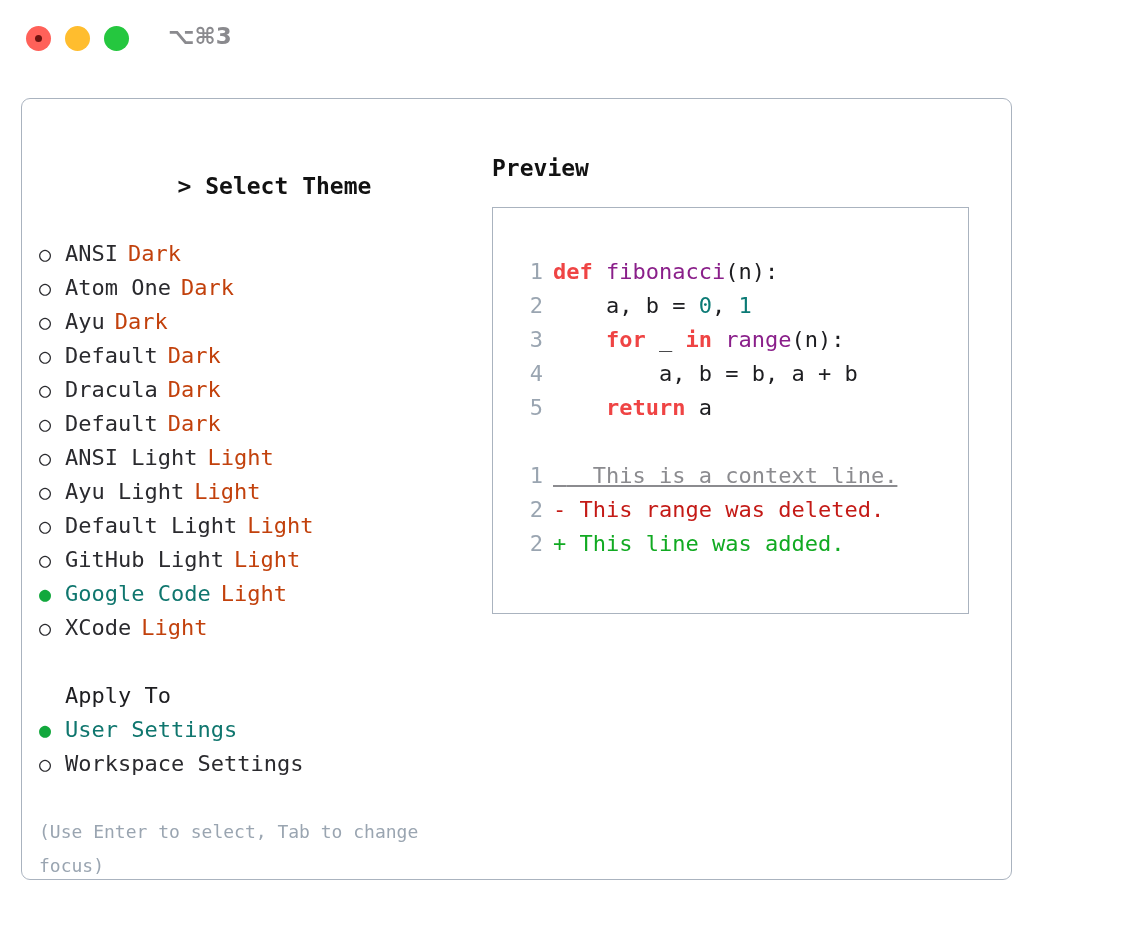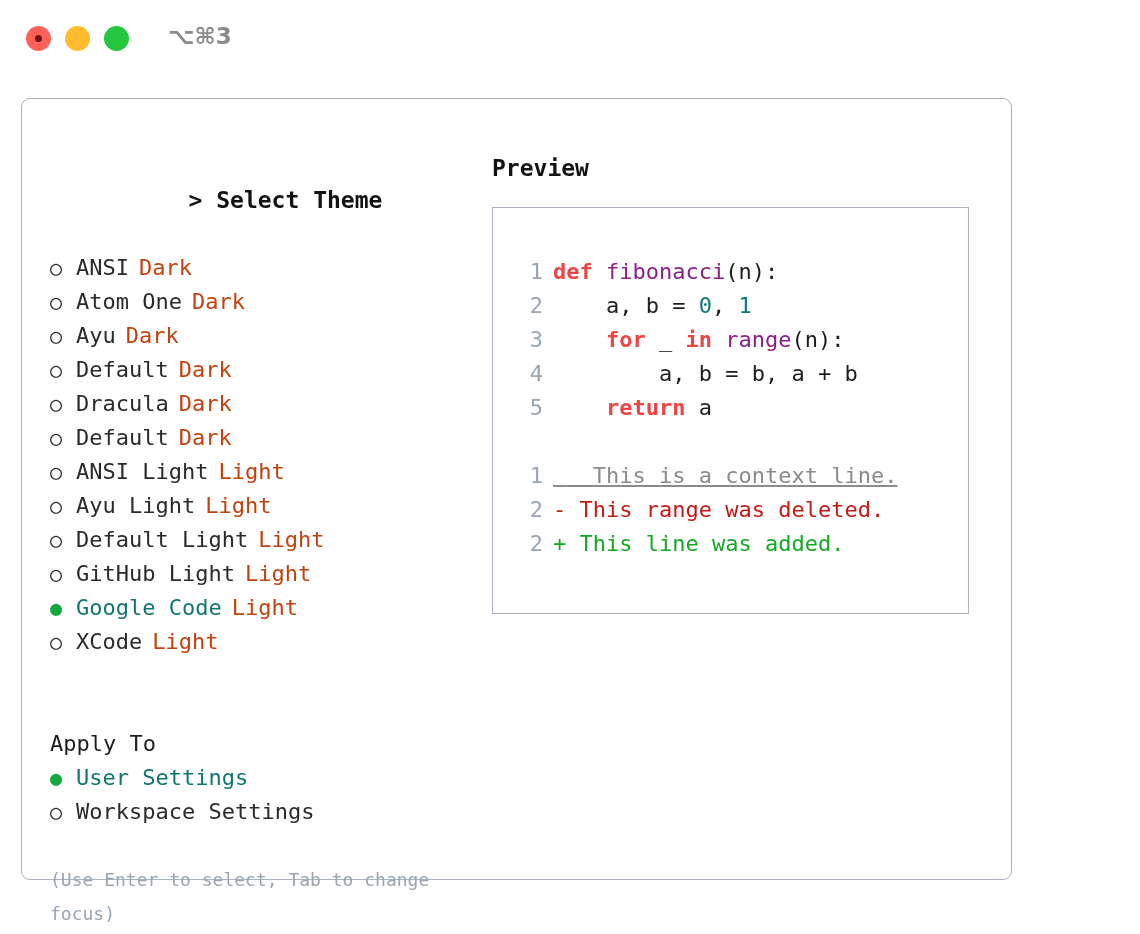--- a/index.html
+++ b/index.html
@@ -83,23 +83,22 @@
   .columns {
     position: absolute;
     left: 0; top: 0;
     width: 100%; height: 100%;
   }
 
   
   .left-col {
     position: absolute;
     left: 17px;
-    top: 50px;
+    top: 36px;
     width: 460px;
-    margin-left: 11px;
   }
 
   .heading {
     font-size: 23px;
     font-weight: 700;
     color: #121212;
     line-height: 34px;
     white-space: pre;
   }
   .heading .prompt { color: #121212; }
@@ -125,26 +124,25 @@
   .opt-row.selected .opt-label { color: #0f766e; }
   .opt-kind {
     color: #c2410c;
     margin-left: 10px;
   }
 
   .section-gap { height: 34px; }
 
   .section-head {
     display: flex;
-    align-items: flex-start;
+    align-items: center;
     font-size: 22px;
     line-height: 34px;
     color: #1d1d20;
     white-space: pre;
-    flex-direction: column;
   }
   .section-head .marker { color: transparent; }
 
   .hint {
     margin-top: 34px;
     font-size: 18px;
     line-height: 34px;
     color: #9aa5b1;
     width: 400px;
     white-space: normal;

